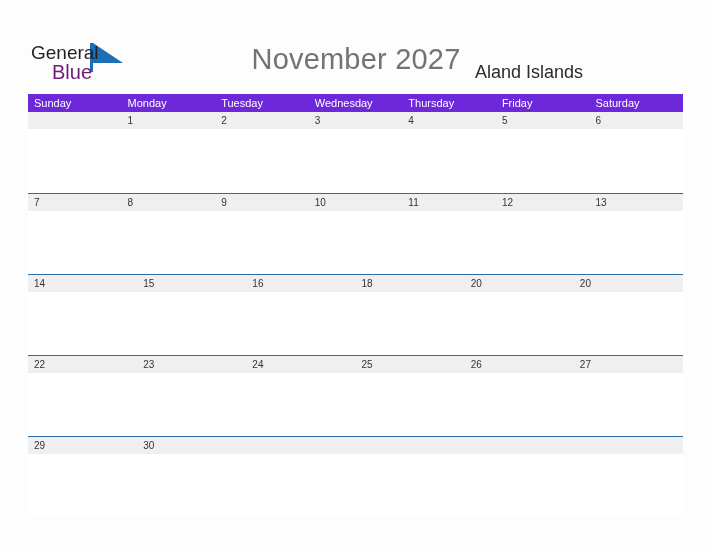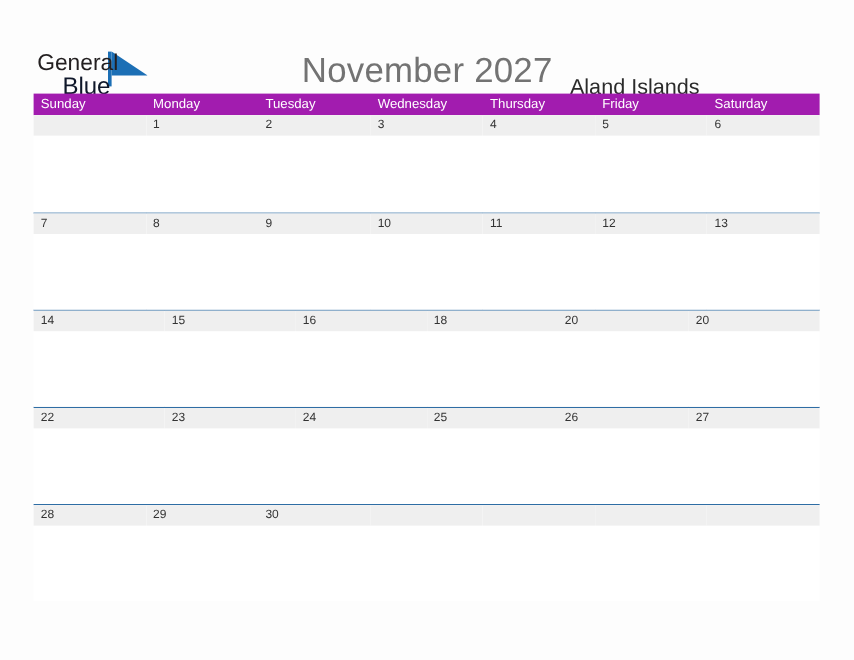--- a/index.html
+++ b/index.html
@@ -43,21 +43,21 @@
     color: #231f20;
     letter-spacing: 0px;
     line-height: 22px;
     white-space: nowrap;
   }
   .logo-blue {
     position: absolute;
     left: 21px;
     top: 19px;
     font-size: 20px;
-    color: #0f172a;
+    color: #701a75;
     line-height: 23px;
     white-space: nowrap;
   }
   .logo-flag {
     position: absolute;
     left: 59px;
     top: 1px;
     width: 33px;
     height: 29px;
   }
@@ -95,21 +95,22 @@
   .calendar {
     position: absolute;
     left: 28px;
     top: 78px;
     width: 655px;
   }
   .weekdays {
     display: flex;
     width: 655px;
     height: 18px;
-    background: #a21caf;
+    background: #6d28d9;
+    margin-top: 16px;
   }
   .weekday {
     flex: 1 1 0;
     box-sizing: border-box;
     padding-left: 6px;
     font-size: 11px;
     color: #ffffff;
     line-height: 18px;
     white-space: nowrap;
     overflow: hidden;
@@ -294,24 +295,20 @@
       </div>
       <div class="day">
         <div class="day-band"></div>
         <div class="day-num">27</div>
       </div>
     </div>
 
     <div class="week">
       <div class="day">
         <div class="day-band"></div>
-        <div class="day-num">28</div>
-      </div>
-      <div class="day">
-        <div class="day-band"></div>
         <div class="day-num">29</div>
       </div>
       <div class="day">
         <div class="day-band"></div>
         <div class="day-num">30</div>
       </div>
       <div class="day empty">
         <div class="day-band"></div>
 
       </div>

